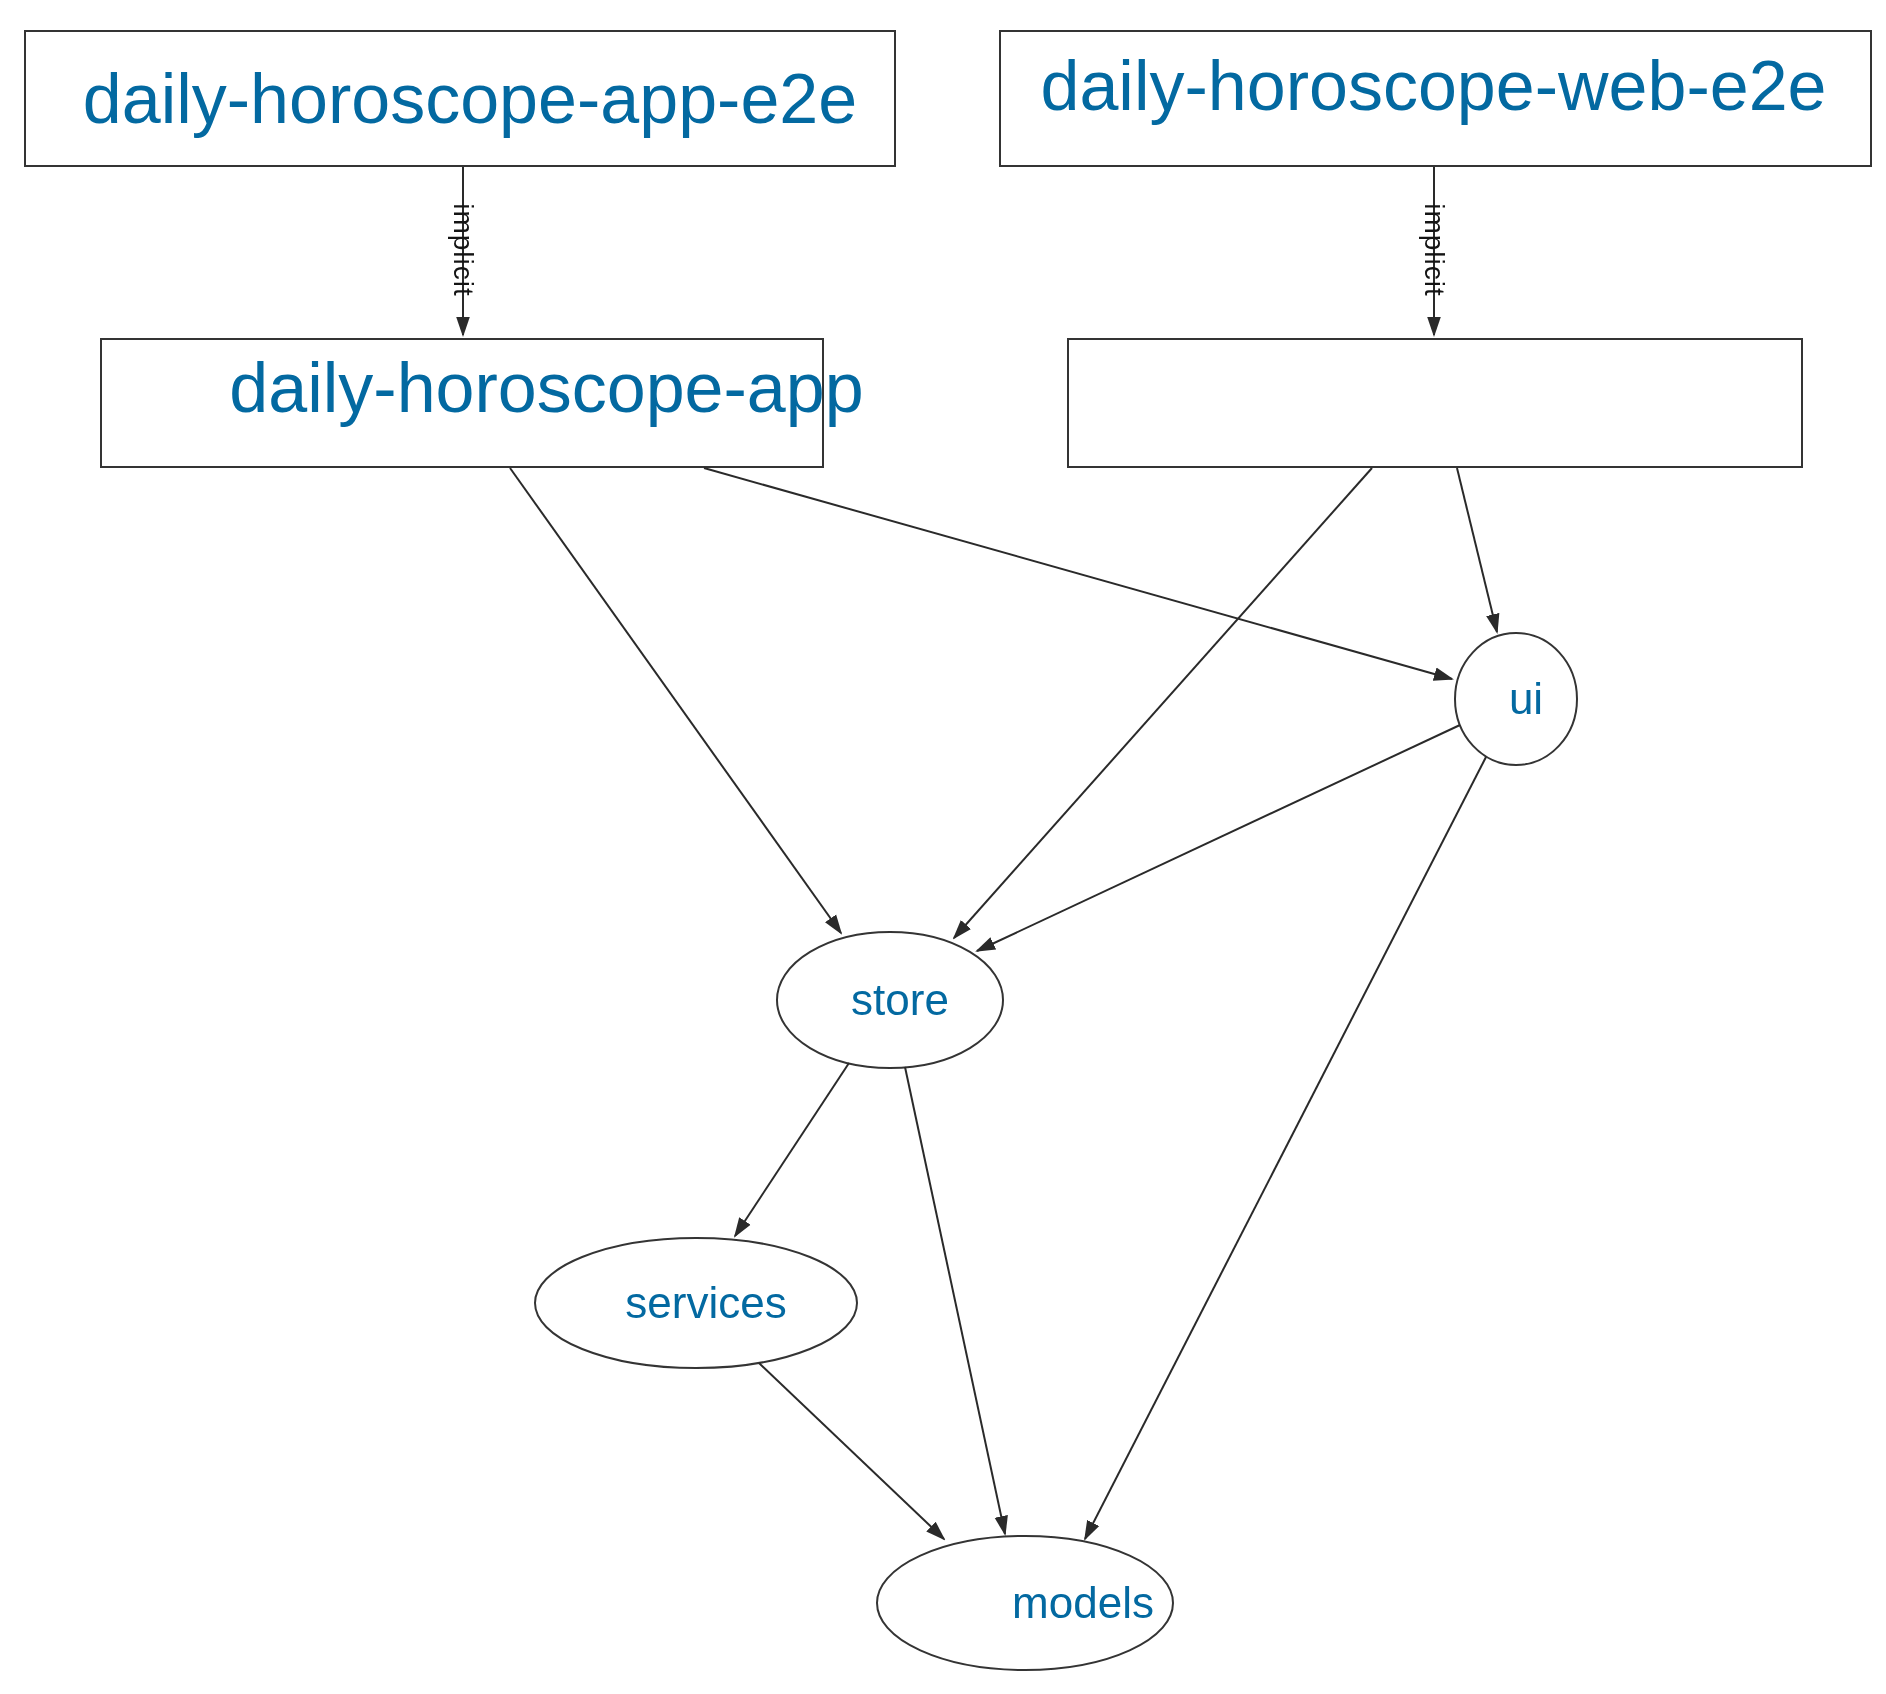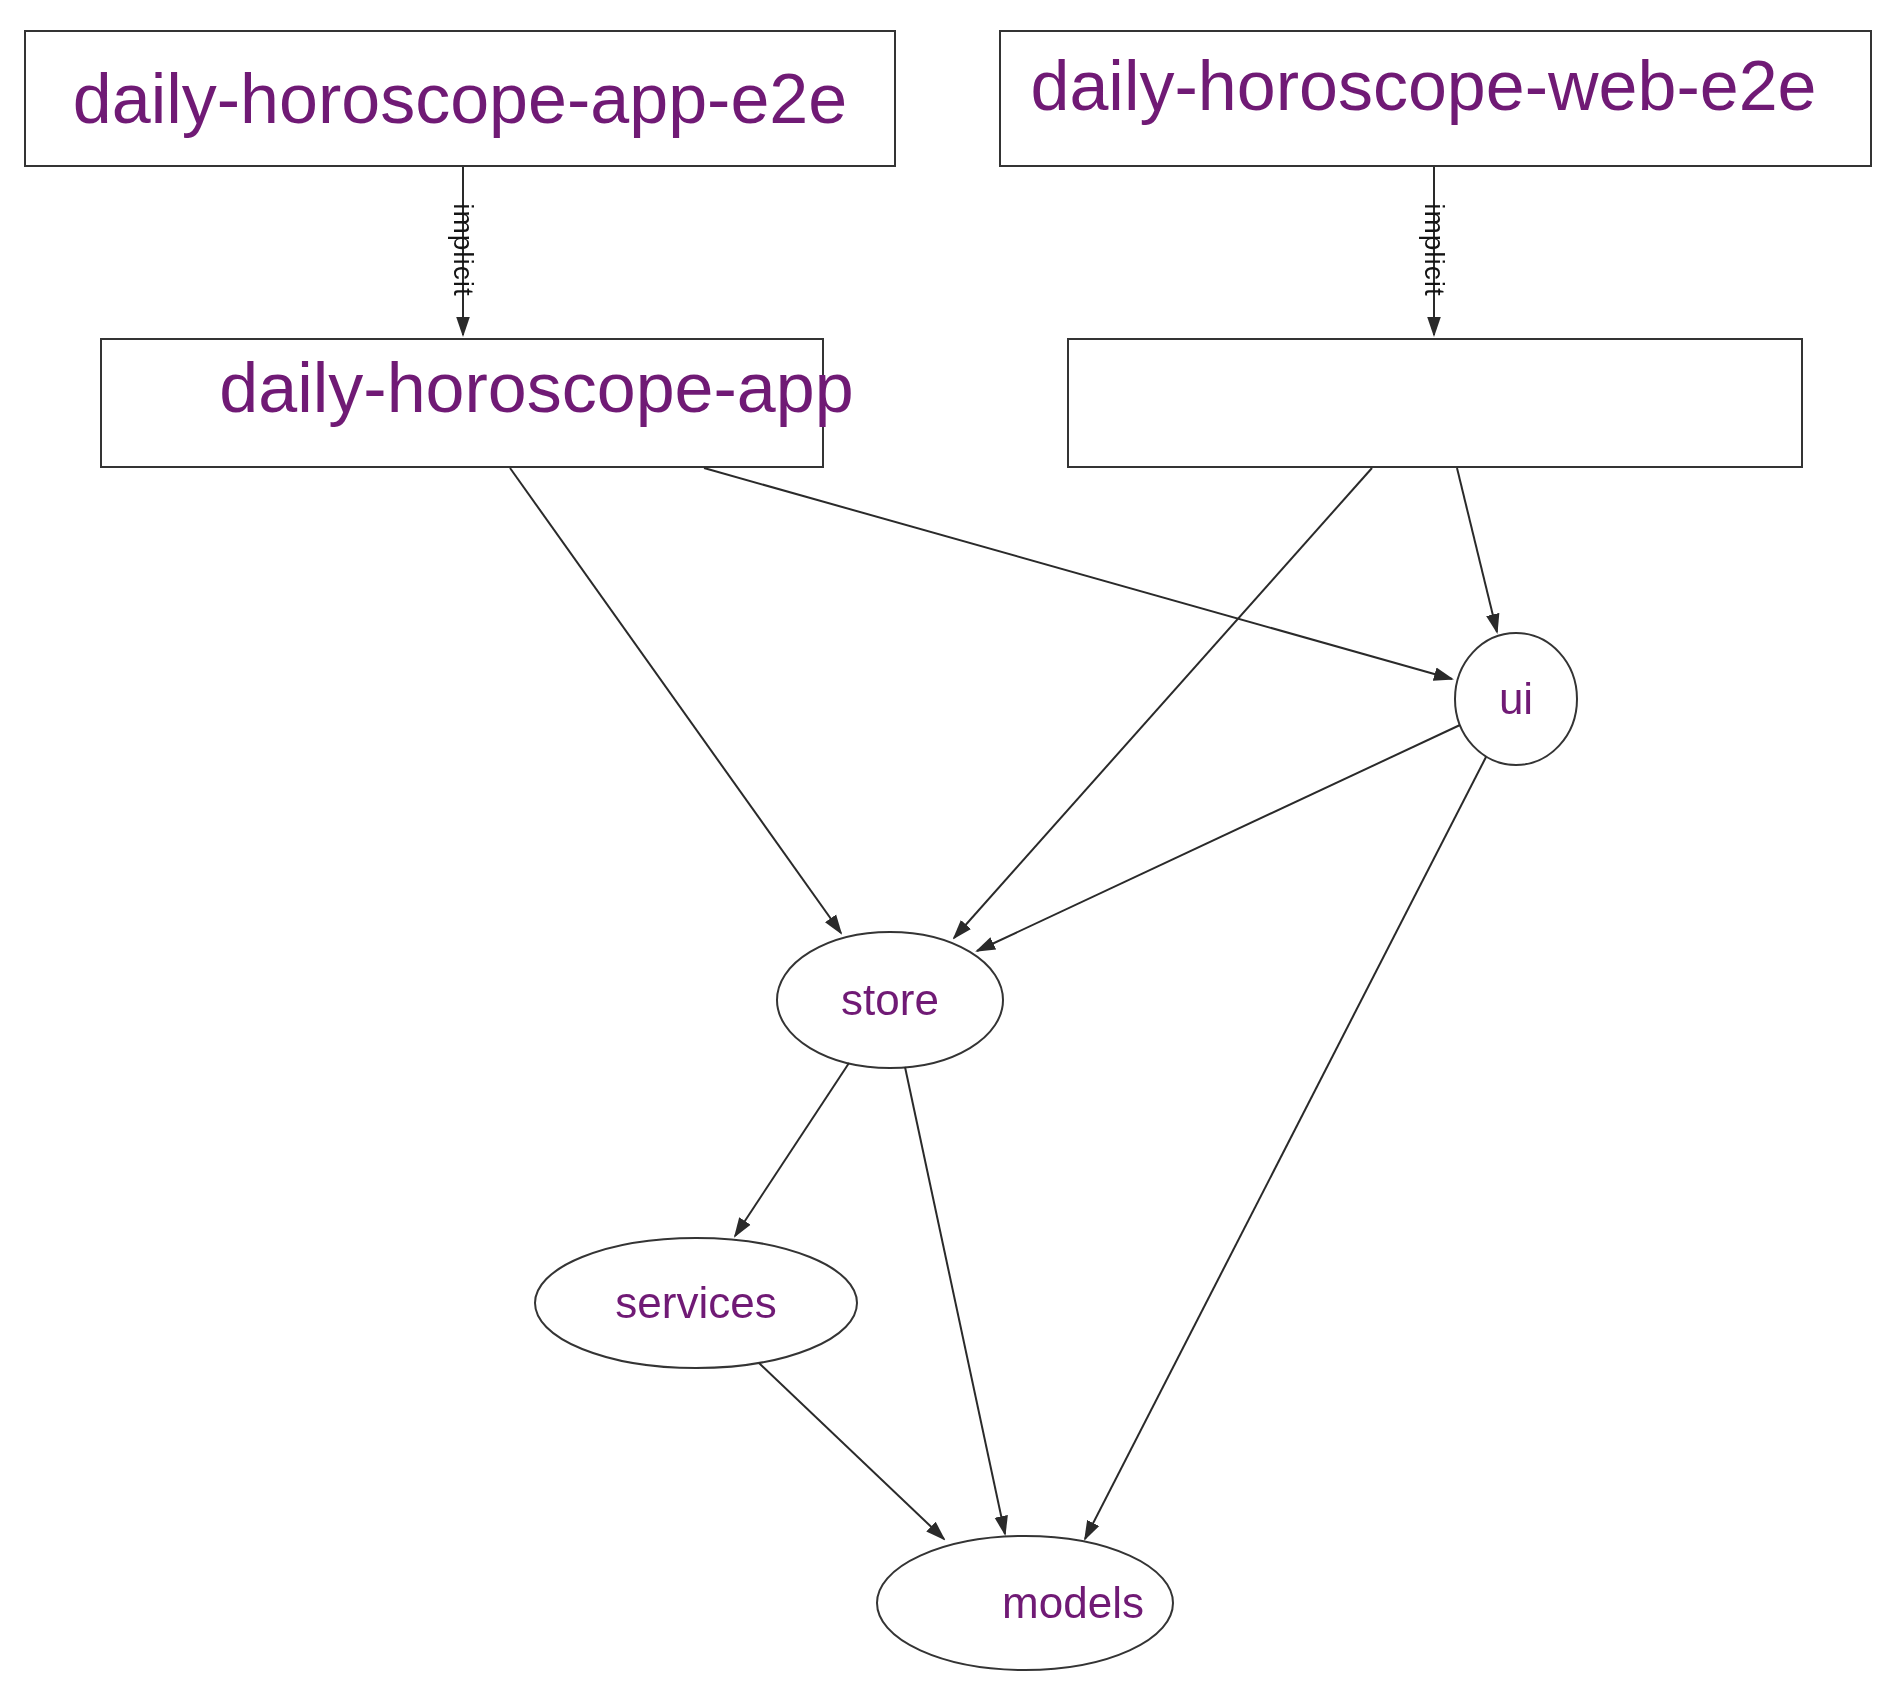--- a/index.html
+++ b/index.html
@@ -7,22 +7,23 @@
     position:relative;
     width:1886px;height:1694px;
     background:#ffffff;
     font-family:"Liberation Sans", sans-serif;
     overflow:hidden;
   }
   svg.graph{position:absolute;left:0;top:0;width:1886px;height:1694px;}
   .node-label{
     position:absolute;
     display:flex;align-items:center;justify-content:center;
-    color:#701a75;text-align:center;white-space:nowrap;
+    color:#0369a1;text-align:center;white-space:nowrap;
     pointer-events:none;
+    padding-left:10px;
   }
   .box-label{font-size:70px;}
   .ellipse-label{font-size:44px;}
   .edge-label{
     position:absolute;
     font-size:28px;color:#141414;letter-spacing:1px;
     transform:translate(-50%,-50%) rotate(90deg);
     transform-origin:center center;
     white-space:nowrap;
     pointer-events:none;

